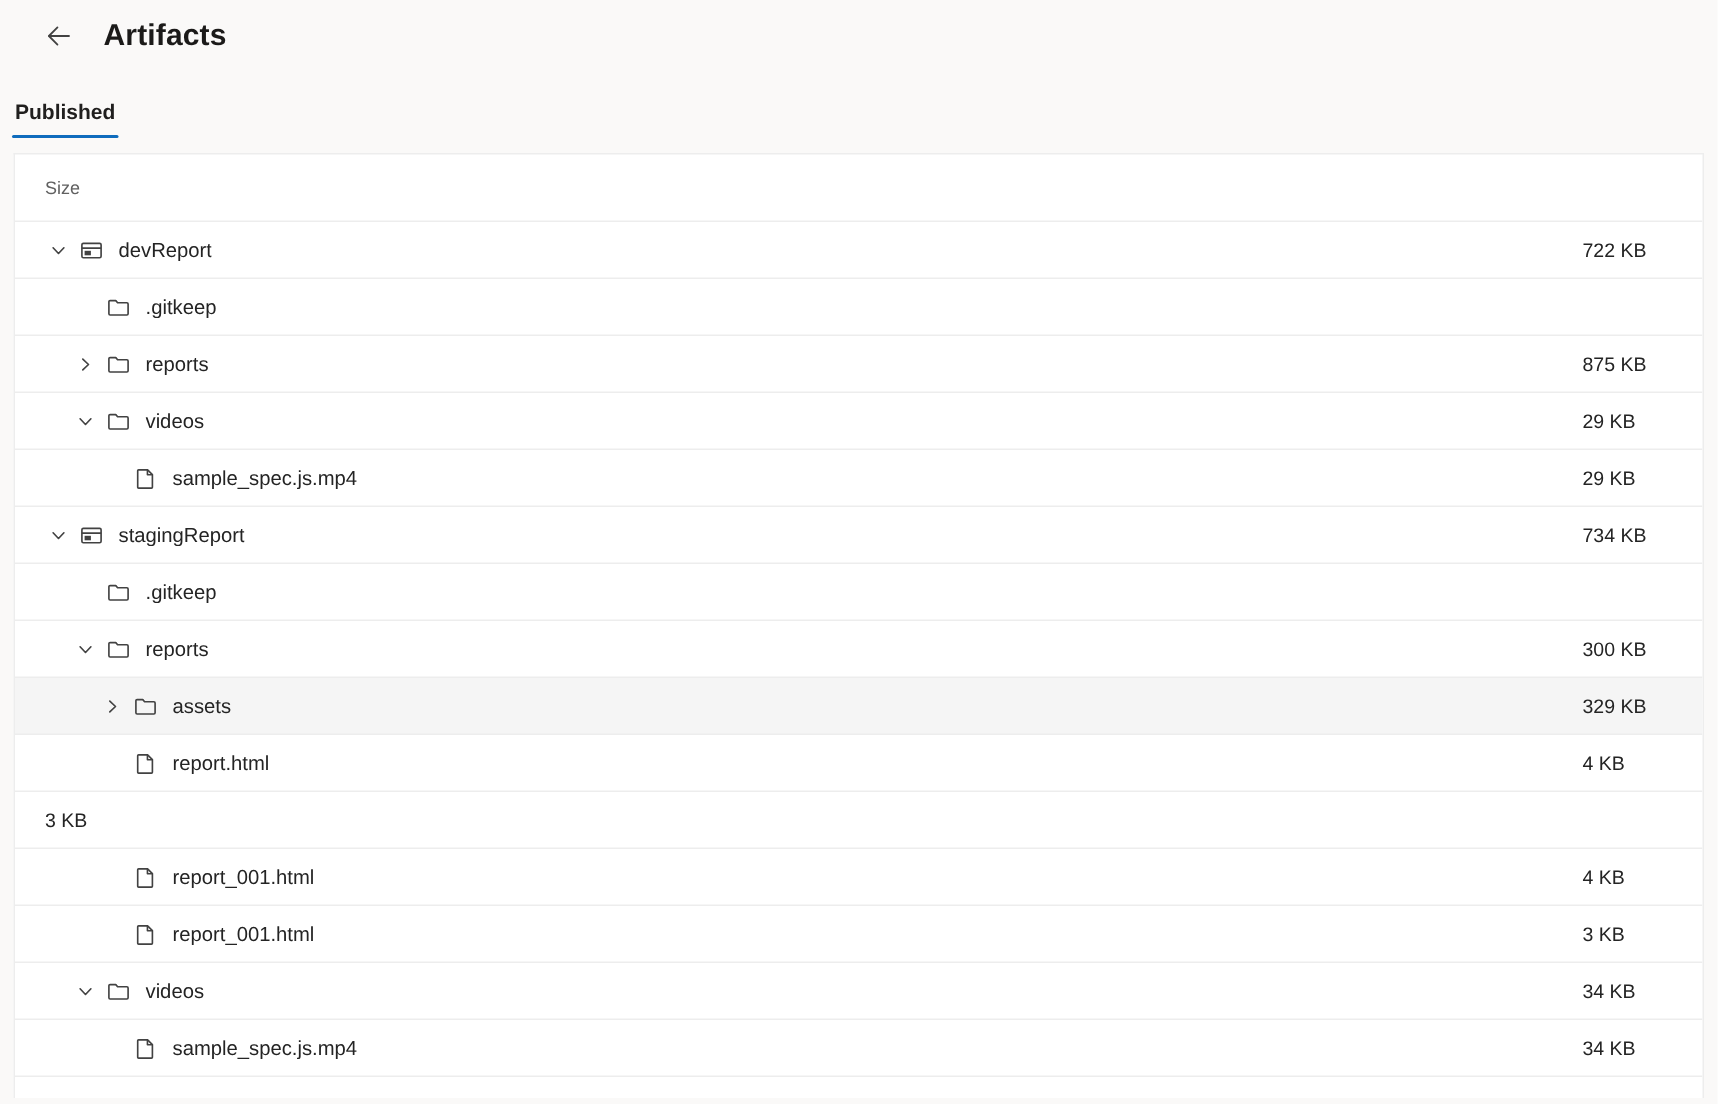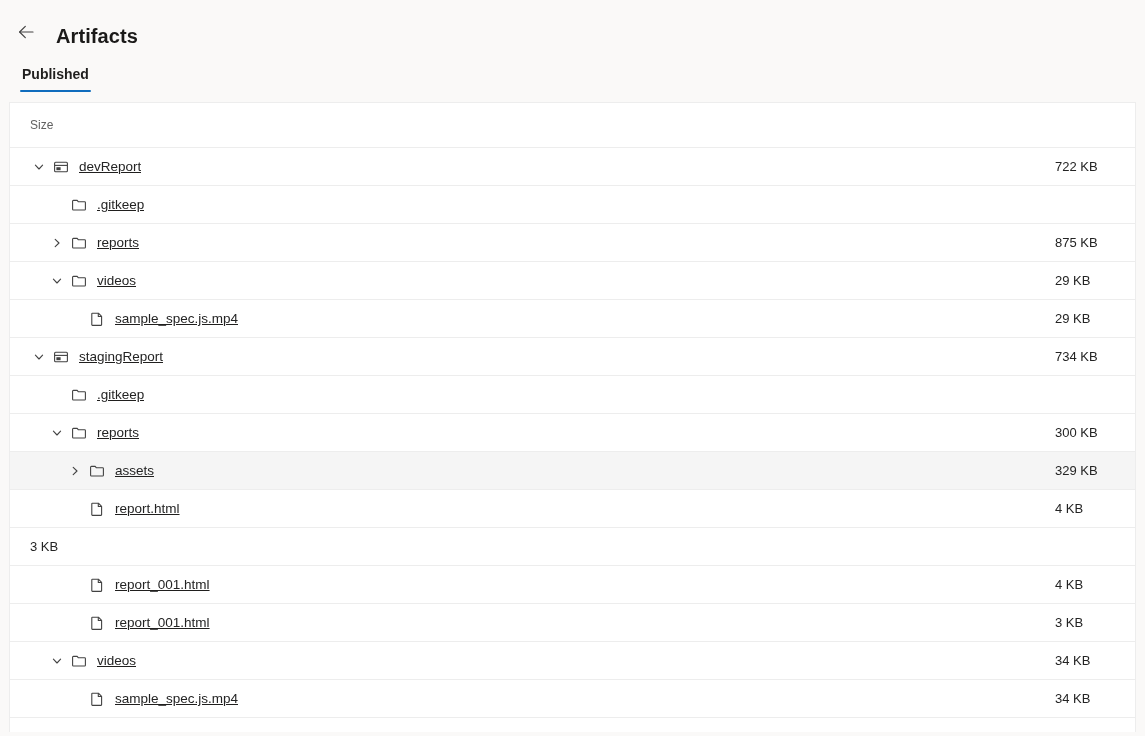--- a/index.html
+++ b/index.html
@@ -11,23 +11,23 @@
     height: 736px;
     background: #faf9f8;
     font-family: "Liberation Sans", sans-serif;
     color: #201f1e;
     overflow: hidden;
   }
 
   
   .page-header {
     display: flex;
-    align-items: flex-end;
+    align-items: center;
     height: 48px;
-    padding: 0 0 0 10px;
+    padding: 0 0 0 23px;
   }
   .back-button {
     width: 32px;
     height: 32px;
     display: flex;
     align-items: center;
     justify-content: center;
     cursor: pointer;
     flex: 0 0 auto;
   }
@@ -38,21 +38,21 @@
     color: #1b1a19;
     margin-left: 14px;
     letter-spacing: 0.1px;
   }
 
   
   .tab-strip {
     display: flex;
     align-items: flex-end;
     height: 40px;
-    padding-left: 20px;
+    padding-left: 8px;
     margin-top: 4px;
   }
   .tab {
     position: relative;
     font-size: 14px;
     font-weight: bold;
     color: #201f1e;
     padding: 0 2px 10px 2px;
     cursor: pointer;
   }
@@ -101,21 +101,20 @@
     cursor: pointer;
     box-sizing: border-box;
   }
   .row.highlight { background: #f5f5f5; }
 
   .cell-name {
     flex: 1 1 auto;
     display: flex;
     align-items: center;
     min-width: 0;
-    text-decoration: underline;
   }
   .cell-size {
     width: 60px;
     flex: 0 0 auto;
     font-size: 13px;
     color: #242424;
     text-align: left;
   }
 
   .indent { flex: 0 0 auto; }

